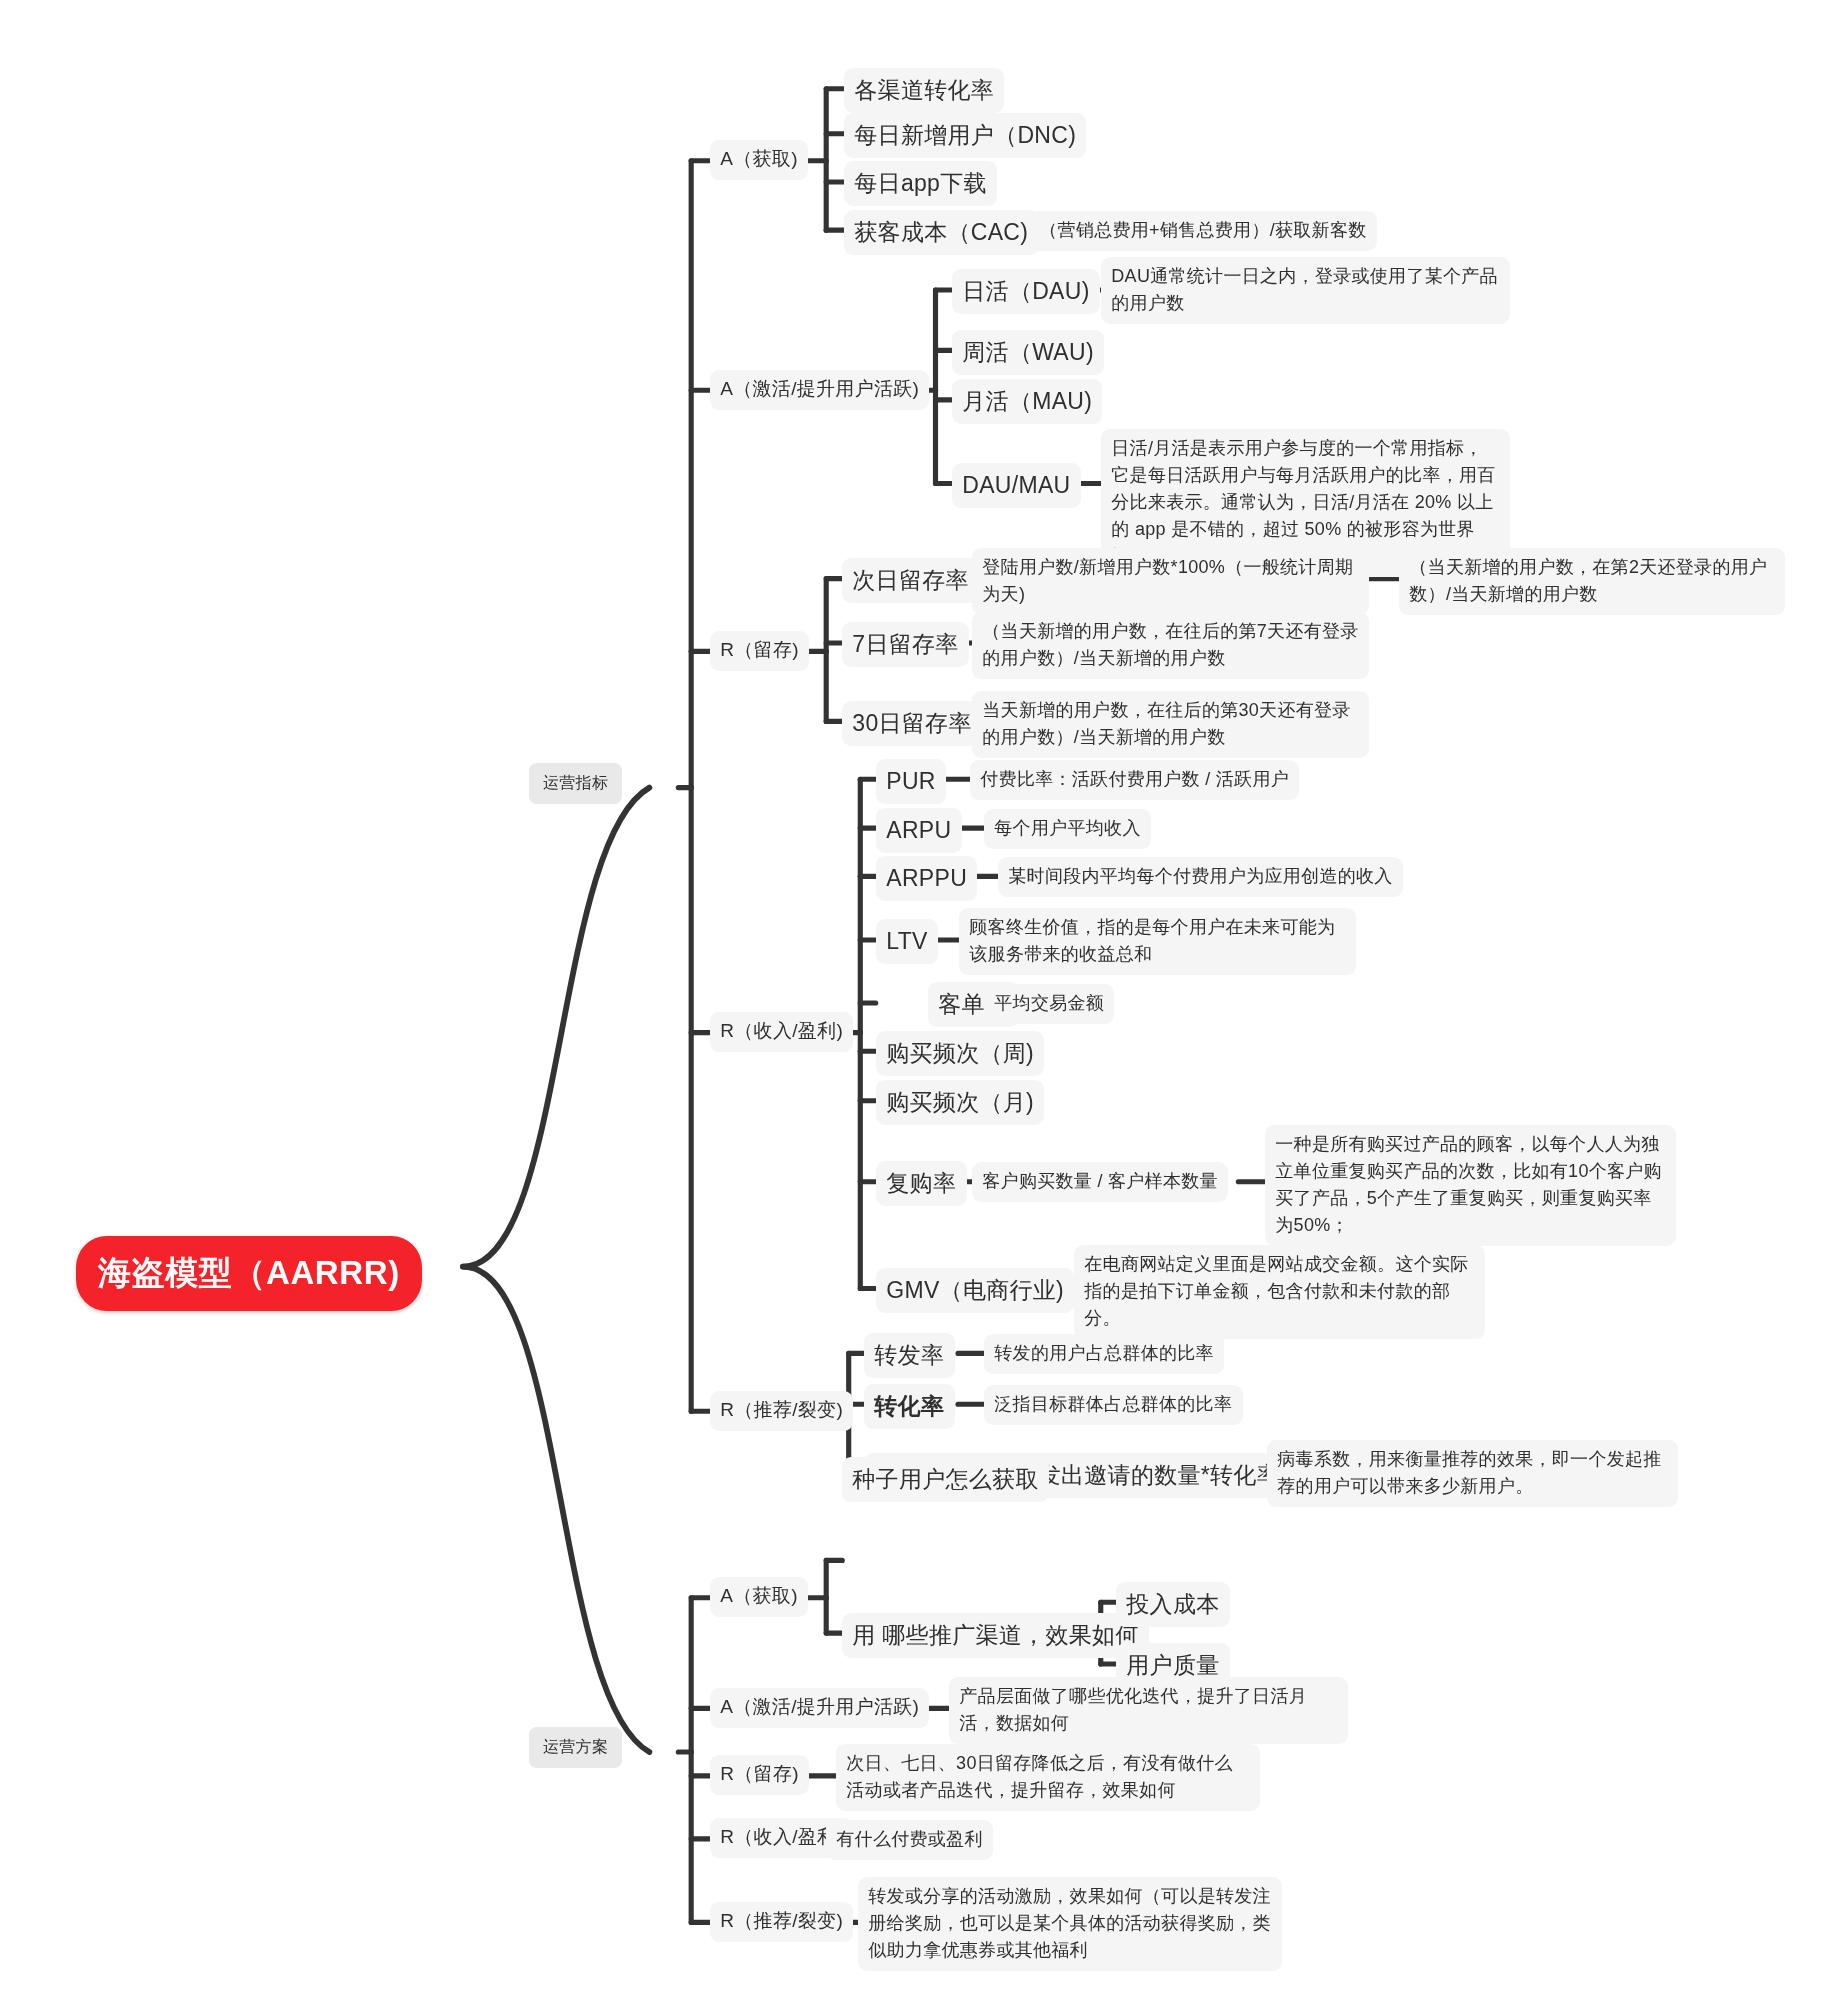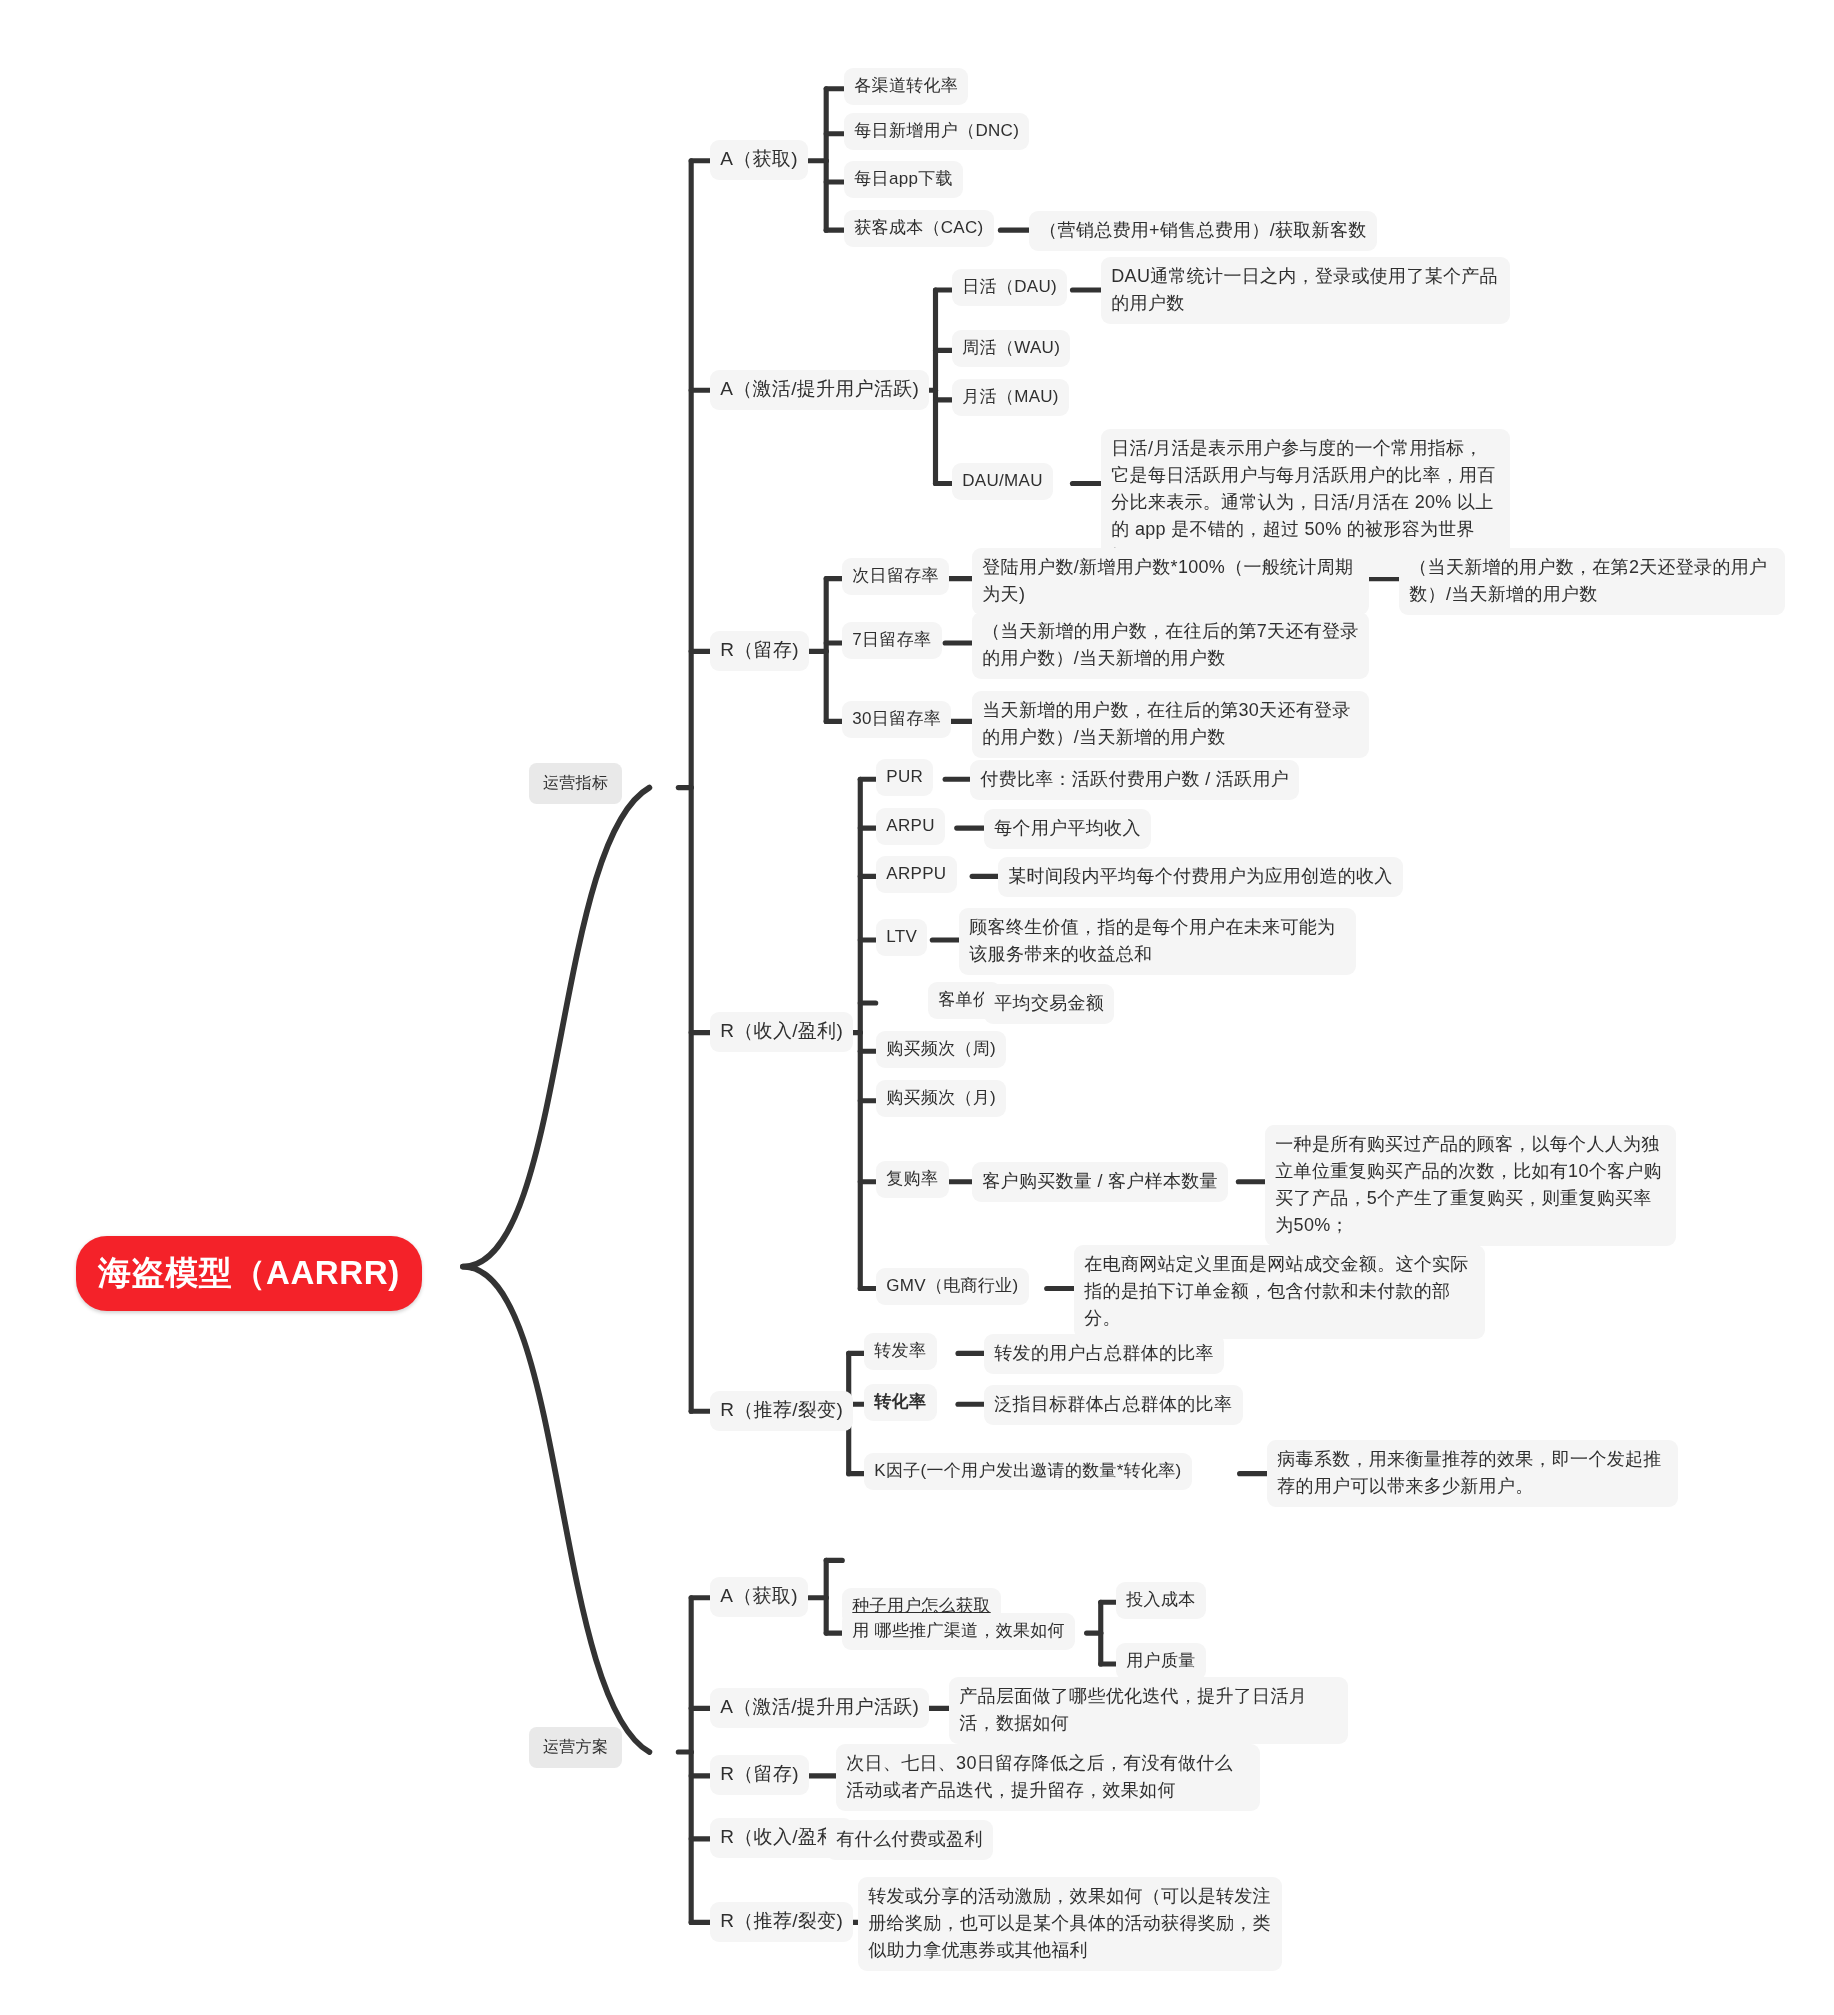--- a/index.html
+++ b/index.html
@@ -32,21 +32,21 @@
   .node.root{
     background:#f42229;
     color:#ffffff;
     font-weight:bold;
     font-size:33px;
     border-radius:11.6px;
     padding:14px 22px;
     letter-spacing:0.6px;
     box-shadow:0 1.3px 3.9px rgba(0,0,0,.18);
   }
-  .node.leaf{font-size:17px;}
+  .node.leaf{font-size:23px;}
   .node.desc{font-size:18px;line-height:1.5;}
 </style>
 </head>
 <body>
 
 <div id="canvas">
 
   <svg id="wires" xmlns="http://www.w3.org/2000/svg" viewBox="0 0 2854 3134" width="1835" height="2015">
     <g fill="none" stroke="#333333" stroke-width="9" stroke-linecap="round" stroke-linejoin="round">
 
@@ -223,21 +223,21 @@
 
   <div class="node" style="left:710px;top:1391px;">R（推荐/裂变)</div>
   <div class="node leaf" style="left:864px;top:1333px;">转发率</div>
   <div class="node desc" style="left:984px;top:1334px;">转发的用户占总群体的比率</div>
   <div class="node leaf" style="left:864px;top:1384px;font-weight:bold;">转化率</div>
   <div class="node desc" style="left:984px;top:1385px;">泛指目标群体占总群体的比率</div>
   <div class="node leaf" style="left:864px;top:1453px;">K因子(一个用户发出邀请的数量*转化率)</div>
   <div class="node desc" style="left:1267px;top:1440px;width:411px;">病毒系数，用来衡量推荐的效果，即一个发起推荐的用户可以带来多少新用户。</div>
 
   <div class="node" style="left:710px;top:1577px;">A（获取)</div>
-  <div class="node leaf" style="left:842px;top:1588px;text-decoration:underline;">种子用户怎么获取</div>
+  <div class="node leaf" style="left:842px;top:1457px;">种子用户怎么获取</div>
   <div class="node leaf" style="left:842px;top:1613px;text-align:right;">用 哪些推广渠道，效果如何</div>
   <div class="node leaf" style="left:1116px;top:1582px;">投入成本</div>
   <div class="node leaf" style="left:1116px;top:1643px;">用户质量</div>
 
   <div class="node" style="left:710px;top:1688px;">A（激活/提升用户活跃)</div>
   <div class="node desc" style="left:949px;top:1677px;width:399px;">产品层面做了哪些优化迭代，提升了日活月活，数据如何</div>
 
   <div class="node" style="left:710px;top:1755px;">R（留存)</div>
   <div class="node desc" style="left:836px;top:1744px;width:424px;">次日、七日、30日留存降低之后，有没有做什么活动或者产品迭代，提升留存，效果如何</div>
 

